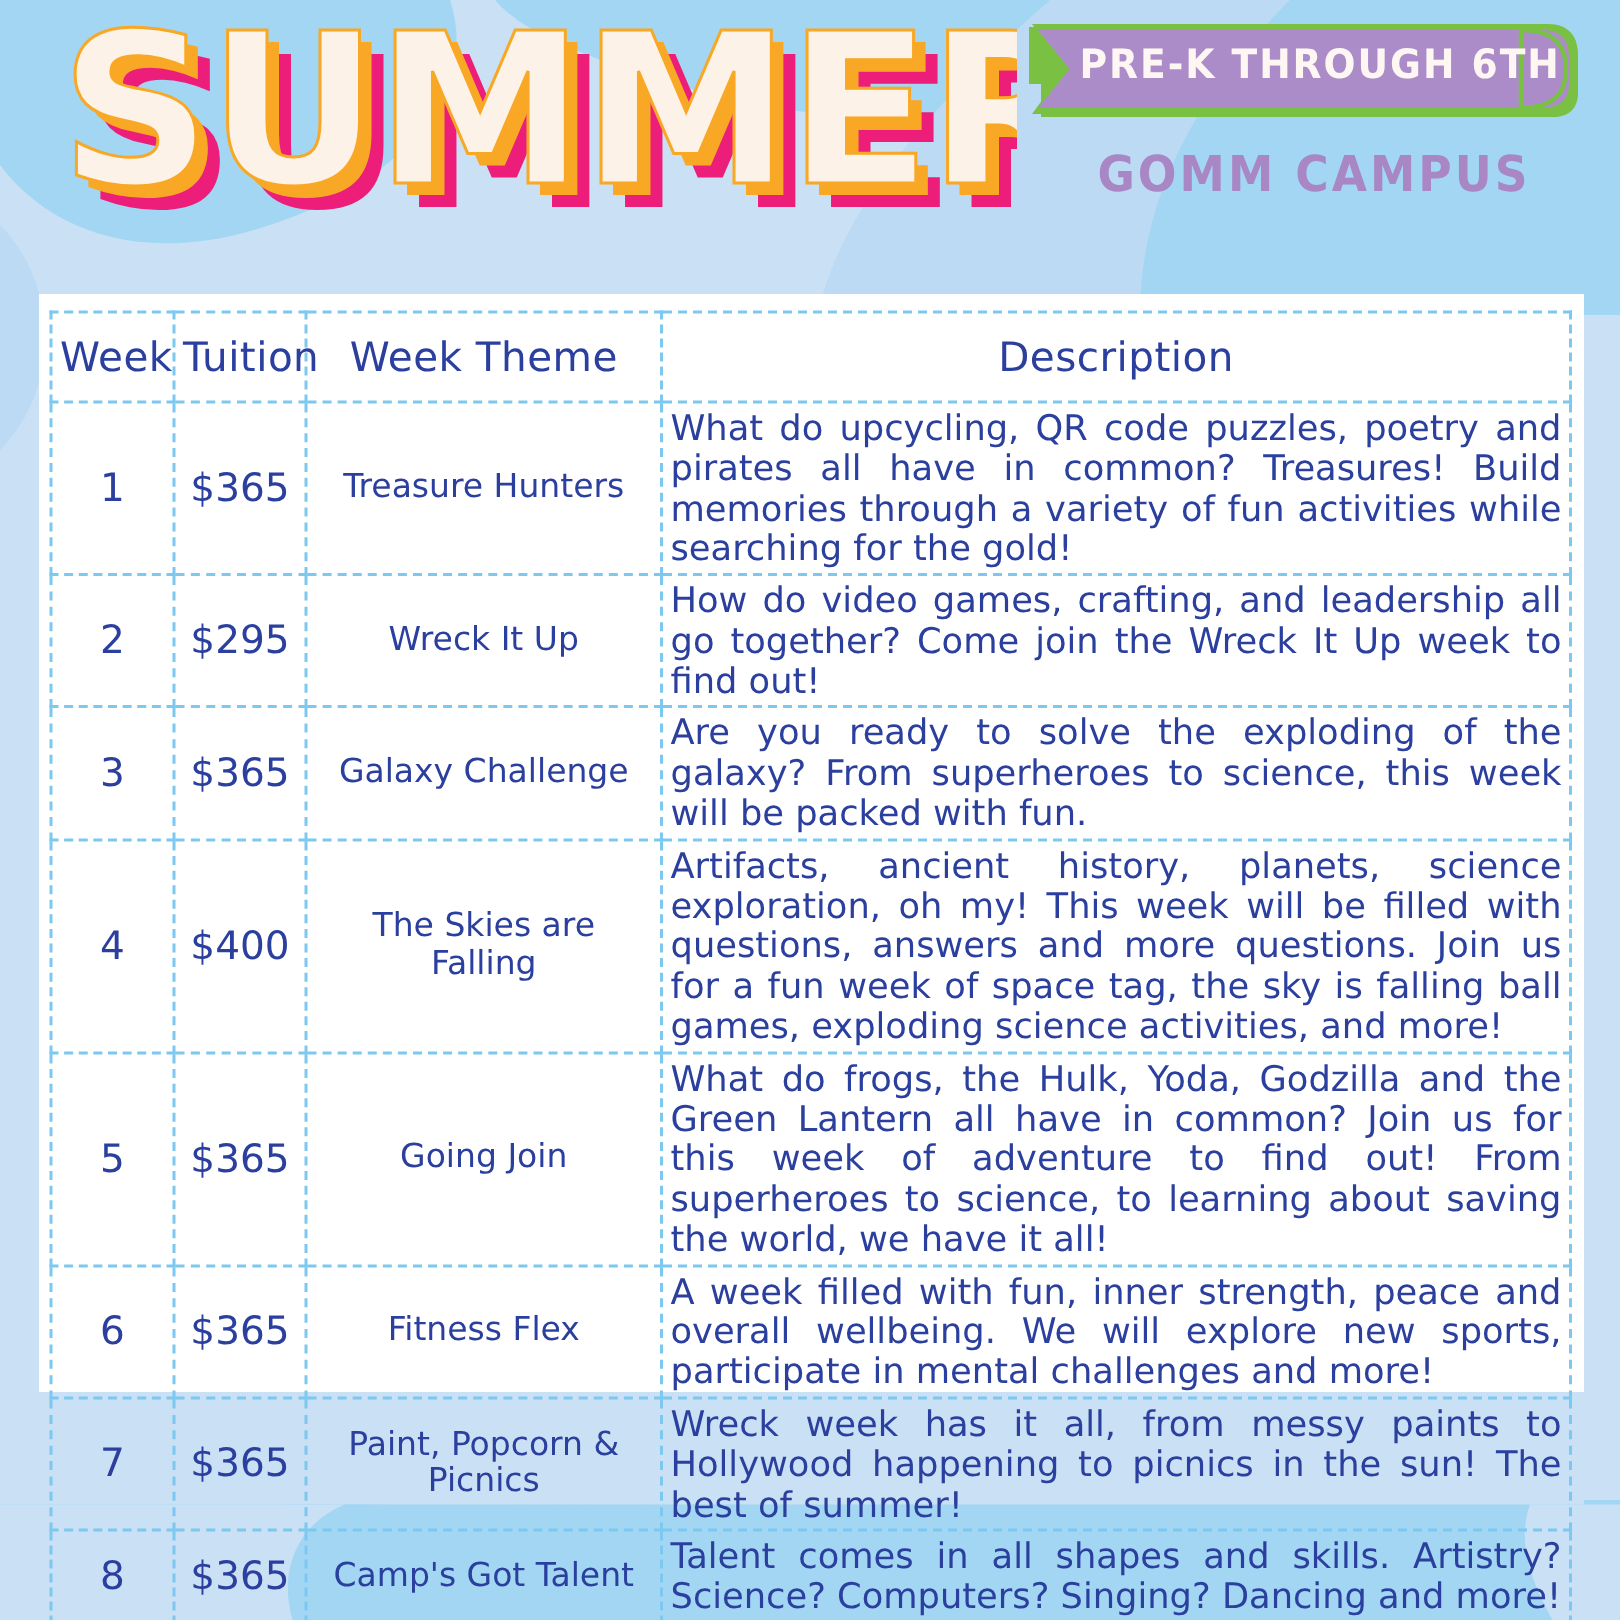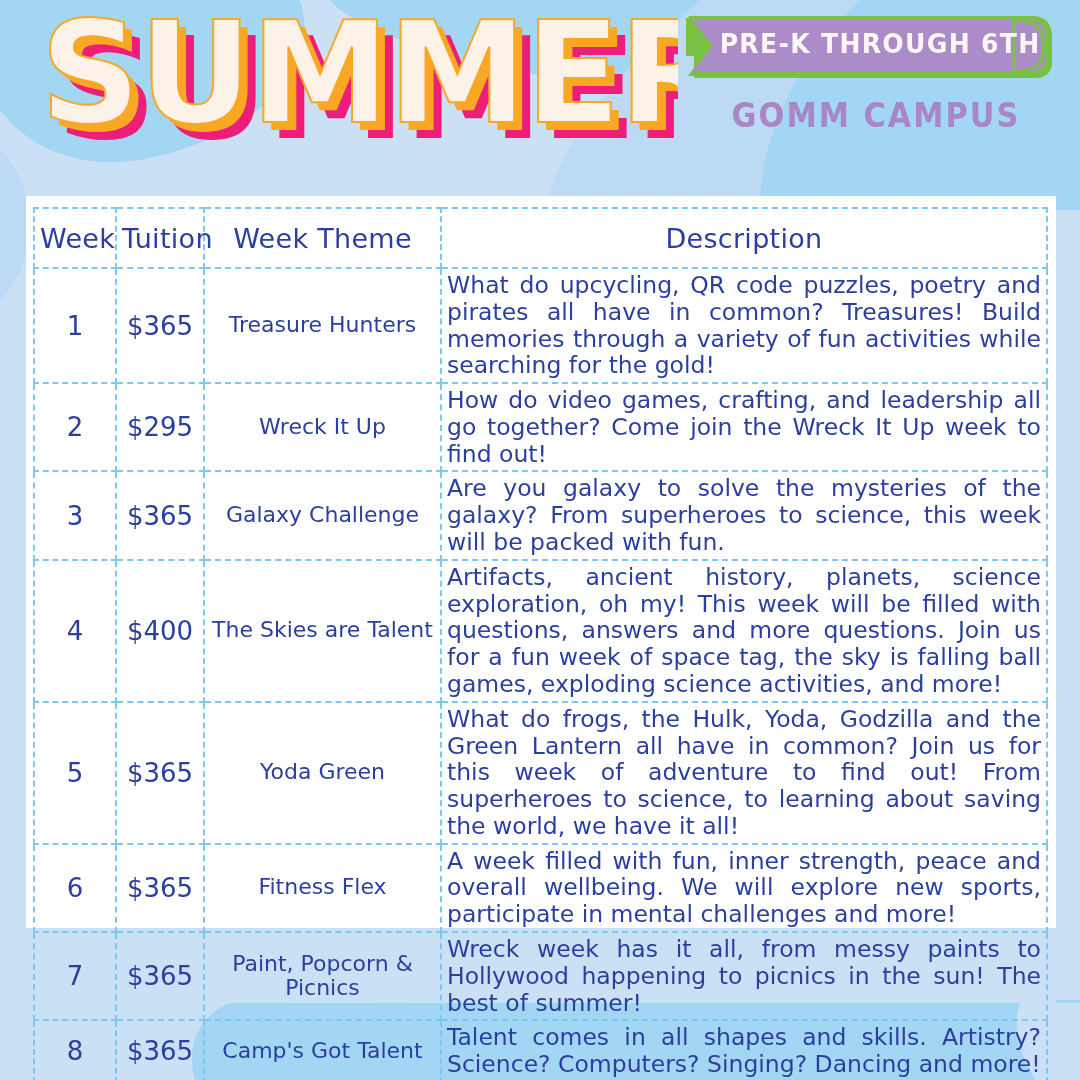--- a/index.html
+++ b/index.html
@@ -220,32 +220,32 @@
       <tr>
         <td class="week">2</td>
         <td class="tuition">$295</td>
         <td class="theme">Wreck It Up</td>
         <td class="desc">How do video games, crafting, and leadership all go together? Come join the Wreck It Up week to find out!</td>
       </tr>
       <tr>
         <td class="week">3</td>
         <td class="tuition">$365</td>
         <td class="theme">Galaxy Challenge</td>
-        <td class="desc">Are you galaxy to solve the mysteries of the galaxy? From superheroes to science, this week will be packed with fun.</td>
+        <td class="desc">Are you ready to solve the exploding of the galaxy? From superheroes to science, this week will be packed with fun.</td>
       </tr>
       <tr>
         <td class="week">4</td>
         <td class="tuition">$400</td>
-        <td class="theme">The Skies are Talent</td>
+        <td class="theme">The Skies are Falling</td>
         <td class="desc">Artifacts, ancient history, planets, science exploration, oh my! This week will be filled with questions, answers and more questions. Join us for a fun week of space tag, the sky is falling ball games, exploding science activities, and more!</td>
       </tr>
       <tr>
         <td class="week">5</td>
         <td class="tuition">$365</td>
-        <td class="theme">Yoda Green</td>
+        <td class="theme">Going Join</td>
         <td class="desc">What do frogs, the Hulk, Yoda, Godzilla and the Green Lantern all have in common? Join us for this week of adventure to find out! From superheroes to science, to learning about saving the world, we have it all!</td>
       </tr>
       <tr>
         <td class="week">6</td>
         <td class="tuition">$365</td>
         <td class="theme">Fitness Flex</td>
         <td class="desc">A week filled with fun, inner strength, peace and overall wellbeing. We will explore new sports, participate in mental challenges and more!</td>
       </tr>
       <tr>
         <td class="week">7</td>

